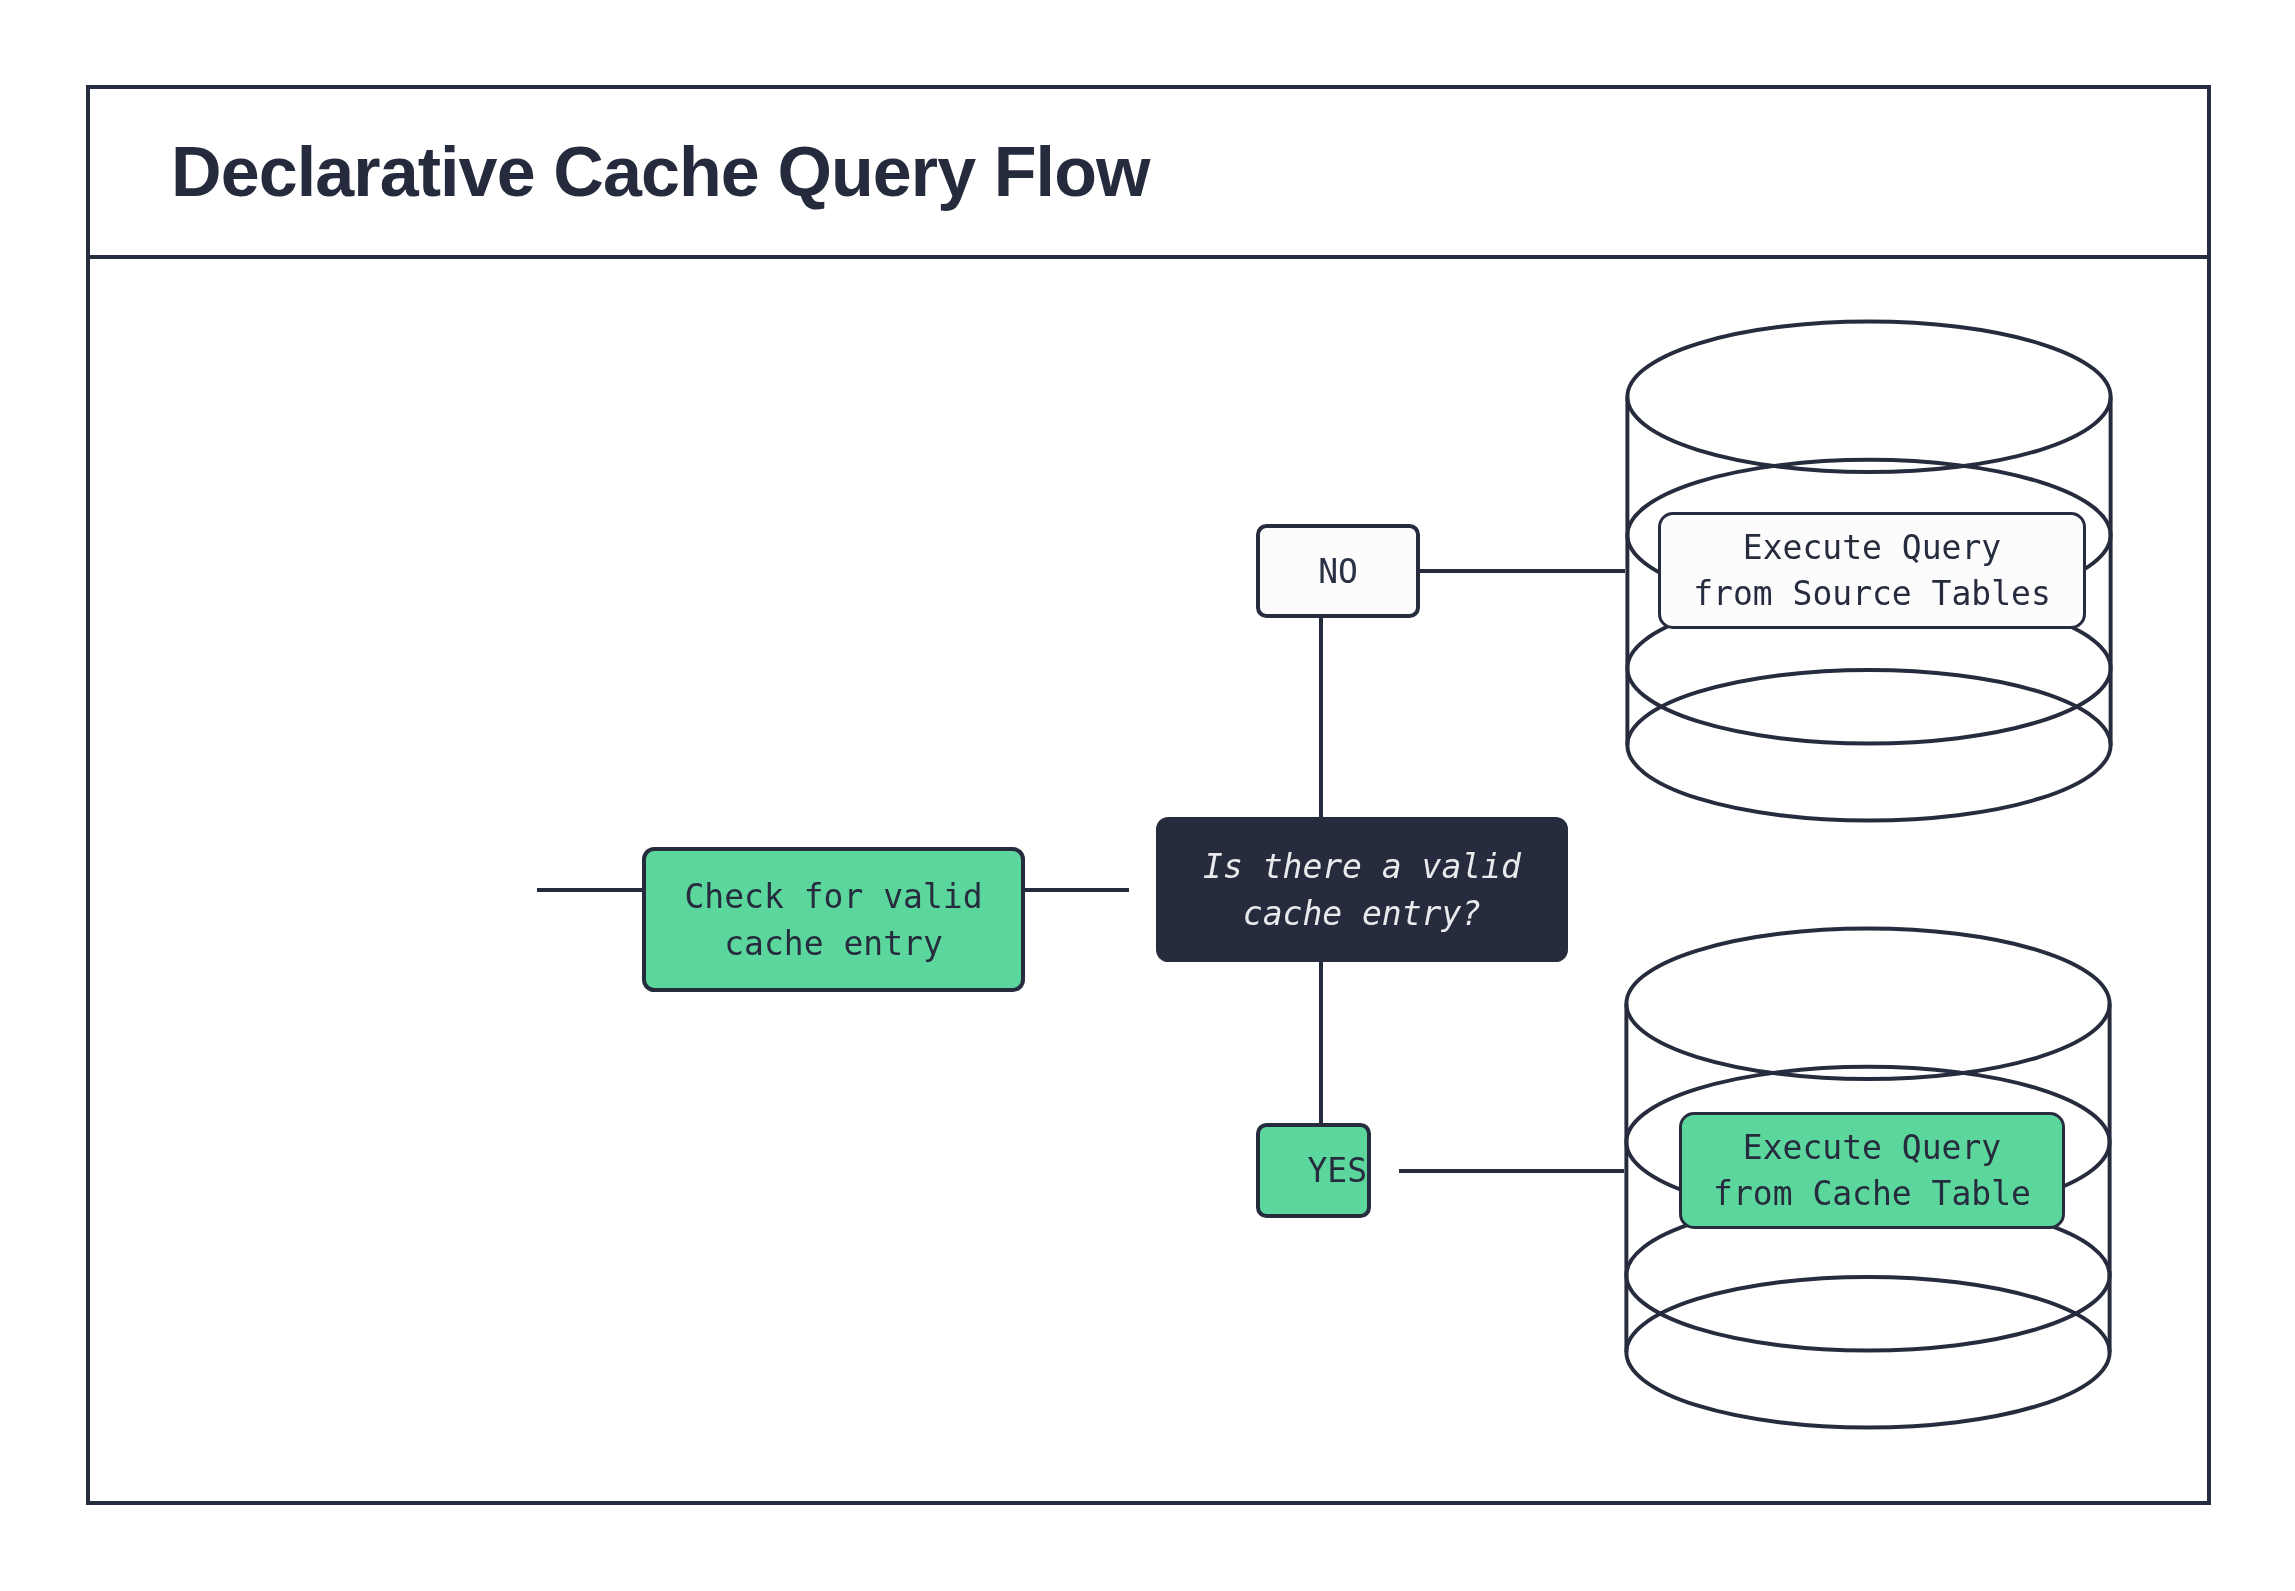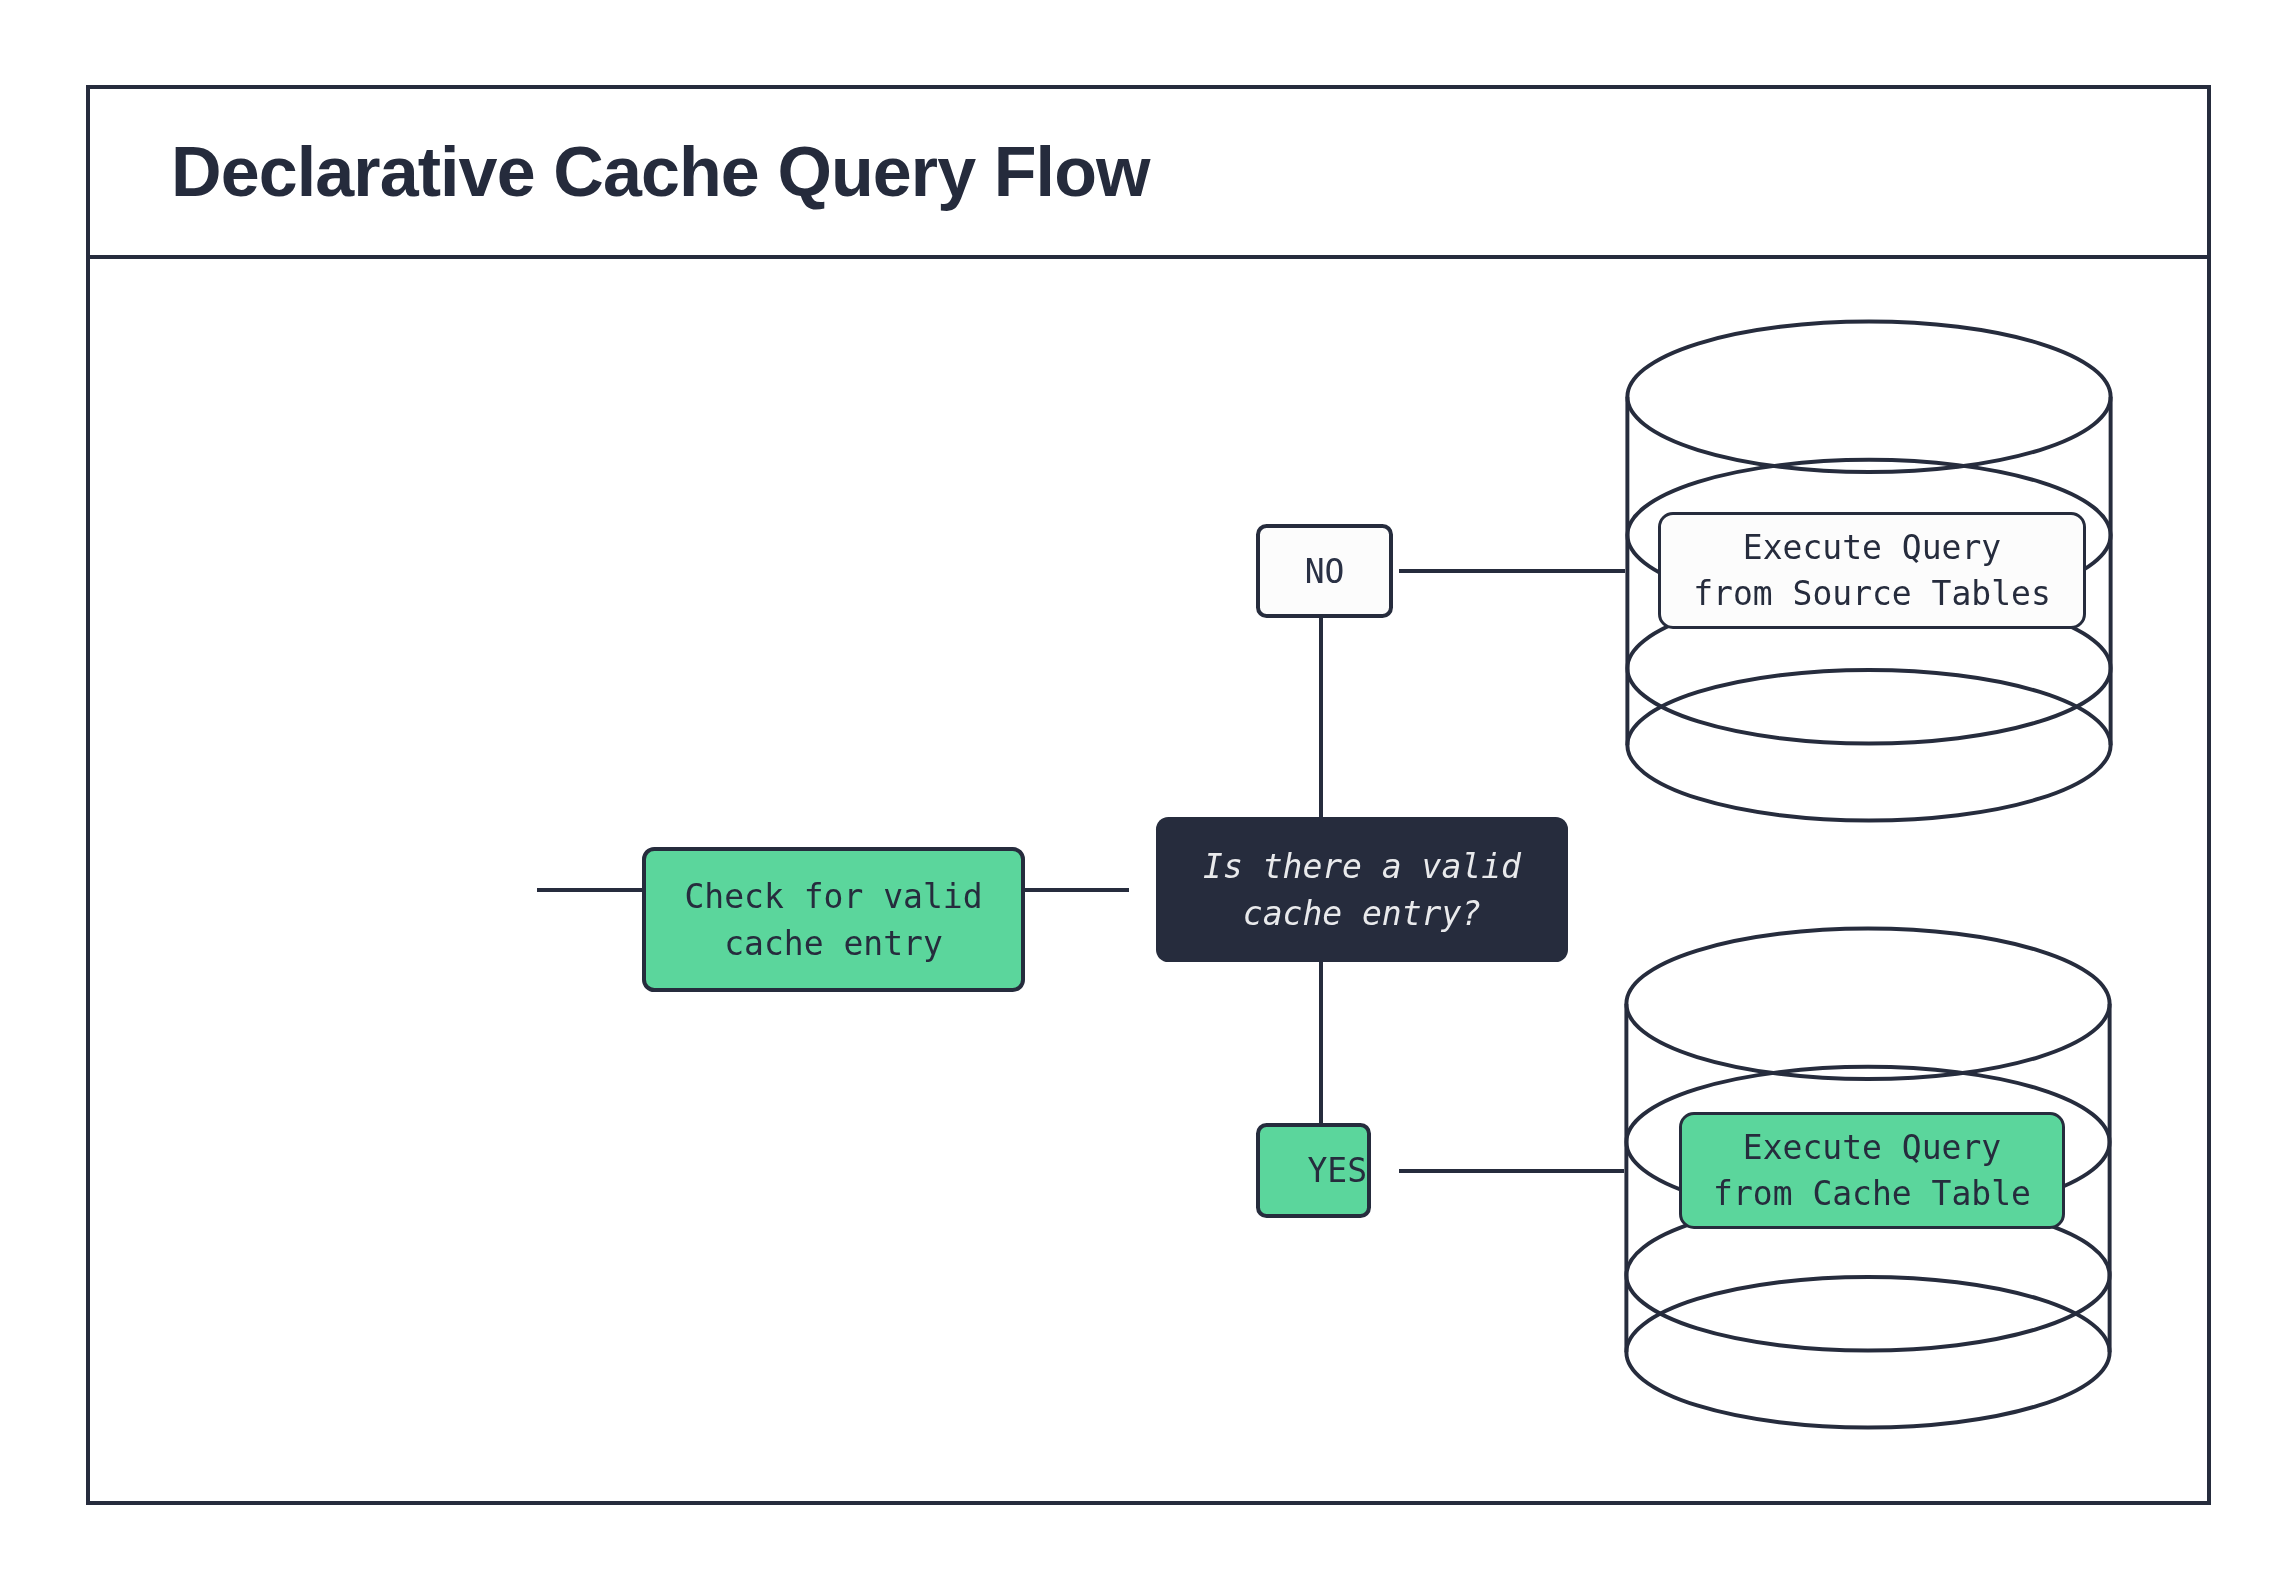--- a/index.html
+++ b/index.html
@@ -104,21 +104,21 @@
   <div class="node green" style="left:642px;top:847px;width:383px;height:145px;">
     <span>Check for valid
 cache entry</span>
   </div>
 
   <div class="node dark" style="left:1156px;top:817px;width:412px;height:145px;font-style:italic;">
     <span>Is there a valid
 cache entry?</span>
   </div>
 
-  <div class="node white small" style="left:1256px;top:524px;width:137px;height:94px;">
+  <div class="node white small" style="left:1256px;top:524px;width:164px;height:94px;">
     <span>NO</span>
   </div>
 
   <div class="node green small" style="left:1256px;top:1123px;width:115px;height:95px;justify-content:flex-end;">
     <span>YES</span>
   </div>
 
   <div class="db-label white-fill" style="left:1658px;top:512px;width:428px;height:117px;">
     <span>Execute Query
 from Source Tables</span>

